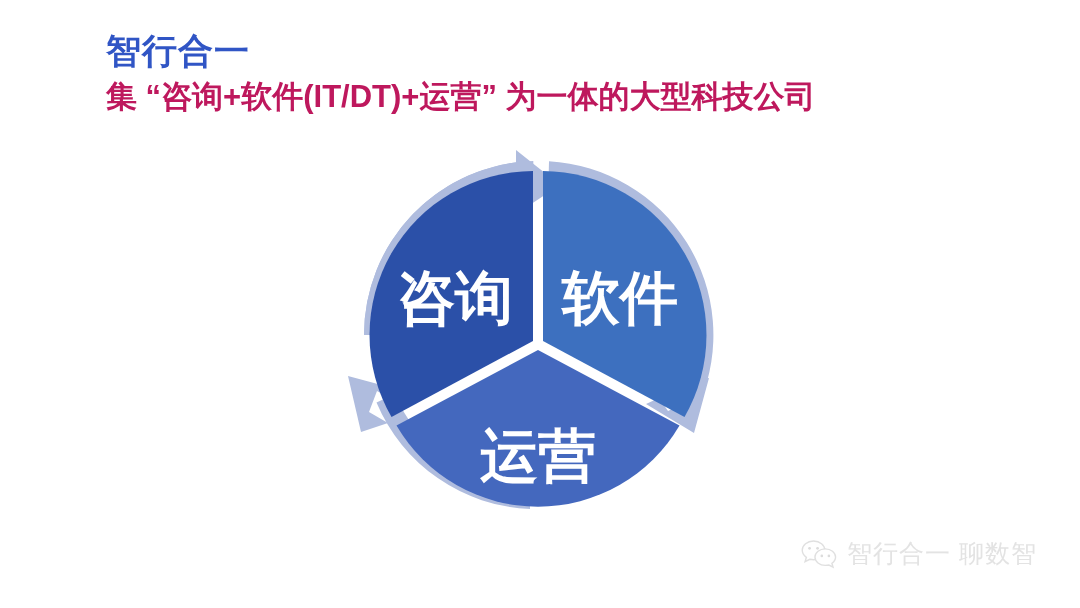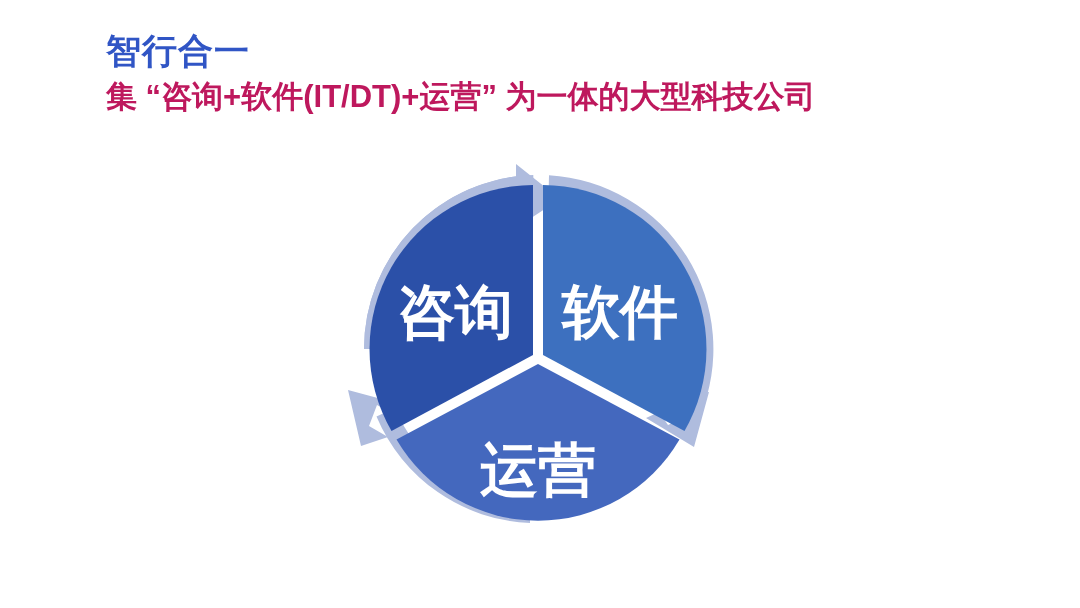--- a/index.html
+++ b/index.html
@@ -47,21 +47,21 @@
     line-height: 1.15;
     letter-spacing: 0px;
     white-space: nowrap;
     margin: 8px 0 0 0;
   }
 
   
   .diagram-wrap {
     position: absolute;
     left: 330px;
-    top: 156px;
+    top: 142px;
     width: 420px;
     height: 400px;
   }
   .diagram-svg {
     display: block;
     width: 420px;
     height: 400px;
   }
   .seg-label {
     fill: #ffffff;
@@ -158,14 +158,31 @@
                  L 208 208
                  Z"></path>
       </g>
 
       <text class="seg-label" x="125" y="155">咨询</text>
       <text class="seg-label" x="290" y="155">软件</text>
       <text class="seg-label" x="208" y="313">运营</text>
     </svg>
   </div>
 
+  <div class="watermark">
+    <svg class="wechat-icon" viewBox="0 0 40 34" xmlns="http://www.w3.org/2000/svg">
+      <g fill="none" stroke="#e0e0e0" stroke-width="1.5">
+        <path d="M14.2 3.2 C7.5 3.2 2.2 7.6 2.2 13.0 C2.2 16.0 3.9 18.7 6.6 20.5
+                 L5.2 25.2 L10.2 22.6 C11.5 22.9 12.8 23.1 14.2 23.1
+                 C20.9 23.1 26.2 18.7 26.2 13.0 C26.2 7.6 20.9 3.2 14.2 3.2 Z"></path>
+        <path d="M26.6 11.6 C32.6 11.6 37.6 15.5 37.6 20.3 C37.6 22.9 36.1 25.3 33.7 26.9
+                 L34.9 31.0 L30.5 28.7 C29.3 29.0 28.0 29.1 26.6 29.1
+                 C20.7 29.1 15.7 25.2 15.7 20.3 C15.7 15.5 20.7 11.6 26.6 11.6 Z" fill="#ffffff"></path>
+      </g>
+      <circle cx="10" cy="11" r="1.5" fill="#dcdcdc"></circle>
+      <circle cx="18.5" cy="11" r="1.5" fill="#dcdcdc"></circle>
+      <circle cx="23" cy="19" r="1.4" fill="#dcdcdc"></circle>
+      <circle cx="30.5" cy="19" r="1.4" fill="#dcdcdc"></circle>
+    </svg>
+    <span class="watermark-text">智行合一 聊数智</span>
+  </div>
 
 </div>
 
 </body></html>

